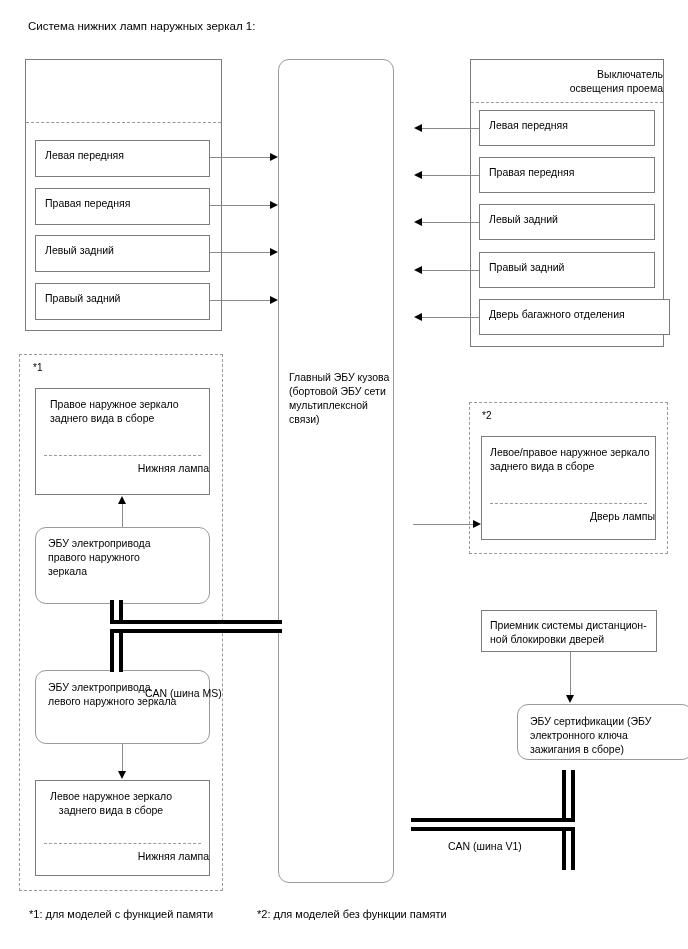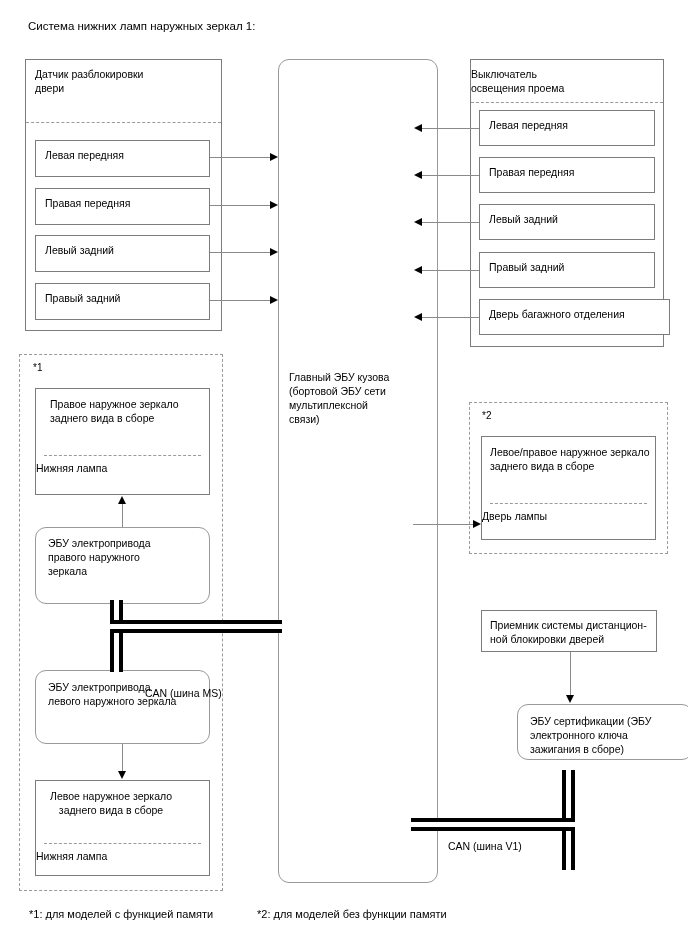--- a/index.html
+++ b/index.html
@@ -11,21 +11,21 @@
   .note{font-size:11px;white-space:nowrap;}
 
   
   .box{border:1px solid #7c7c7c;background:#fff;}
   .box-round{border:1px solid #9a9a9a;border-radius:11px;background:#fff;}
   .box-outer{border:1px solid #7c7c7c;background:#fff;}
   .dashed{border:1px dashed #9a9a9a;background:transparent;}
 
   .lbl{position:absolute;font-size:10.5px;line-height:14px;}
   .lbl-tl{left:9px;top:7px;}
-  .lbl-ctr{left:0;right:0;text-align:left;}
+  .lbl-ctr{left:0;right:0;text-align:right;}
 
   
   .divider{position:absolute;left:8px;right:8px;border-top:1px dashed #9a9a9a;height:0;}
   .divider-full{position:absolute;left:0;right:0;border-top:1px dashed #9a9a9a;height:0;}
 
   
   .hline{position:absolute;height:0;border-top:1px solid #8a8a8a;}
   .vline{position:absolute;width:0;border-left:1px solid #8a8a8a;}
 
   
@@ -41,22 +41,20 @@
   .bus-v{position:absolute;width:13px;
          background:linear-gradient(to right,#000 0,#000 4px,#fff 4px,#fff 9px,#000 9px,#000 13px);}
   .bus-lbl{position:absolute;font-size:10.5px;white-space:nowrap;}
 </style>
 </head>
 <body>
 
 <div class="abs title">Система нижних ламп наружных зеркал 1:</div>
 
 <div class="abs box-outer" style="left:25px;top:59px;width:197px;height:272px;">
-  <div class="lbl lbl-tl" style="white-space:pre-line;">Датчик разблокировки
-двери</div>
   <div class="divider-full" style="top:62px;"></div>
 </div>
 <div class="abs box" style="left:35px;top:140px;width:175px;height:37px;">
   <div class="lbl lbl-tl">Левая передняя</div>
 </div>
 <div class="abs box" style="left:35px;top:188px;width:175px;height:37px;">
   <div class="lbl lbl-tl">Правая передняя</div>
 </div>
 <div class="abs box" style="left:35px;top:235px;width:175px;height:37px;">
   <div class="lbl lbl-tl">Левый задний</div>
@@ -67,21 +65,21 @@
 
 <div class="abs hline" style="left:210px;top:157px;width:61px;"></div>
 <div class="abs arr arr-r" style="left:270px;top:153px;"></div>
 <div class="abs hline" style="left:210px;top:205px;width:61px;"></div>
 <div class="abs arr arr-r" style="left:270px;top:201px;"></div>
 <div class="abs hline" style="left:210px;top:252px;width:61px;"></div>
 <div class="abs arr arr-r" style="left:270px;top:248px;"></div>
 <div class="abs hline" style="left:210px;top:300px;width:61px;"></div>
 <div class="abs arr arr-r" style="left:270px;top:296px;"></div>
 
-<div class="abs box-round" style="left:278px;top:59px;width:160px;height:824px;">
+<div class="abs box-round" style="left:278px;top:59px;width:116px;height:824px;">
   <div class="lbl" style="left:10px;top:310px;white-space:pre-line;">Главный ЭБУ кузова
 (бортовой ЭБУ сети
 мультиплексной
 связи)</div>
 </div>
 
 <div class="abs box-outer" style="left:470px;top:59px;width:194px;height:288px;">
   <div class="lbl lbl-ctr" style="top:7px;white-space:pre-line;">Выключатель
 освещения проема</div>
   <div class="divider-full" style="top:42px;"></div>

